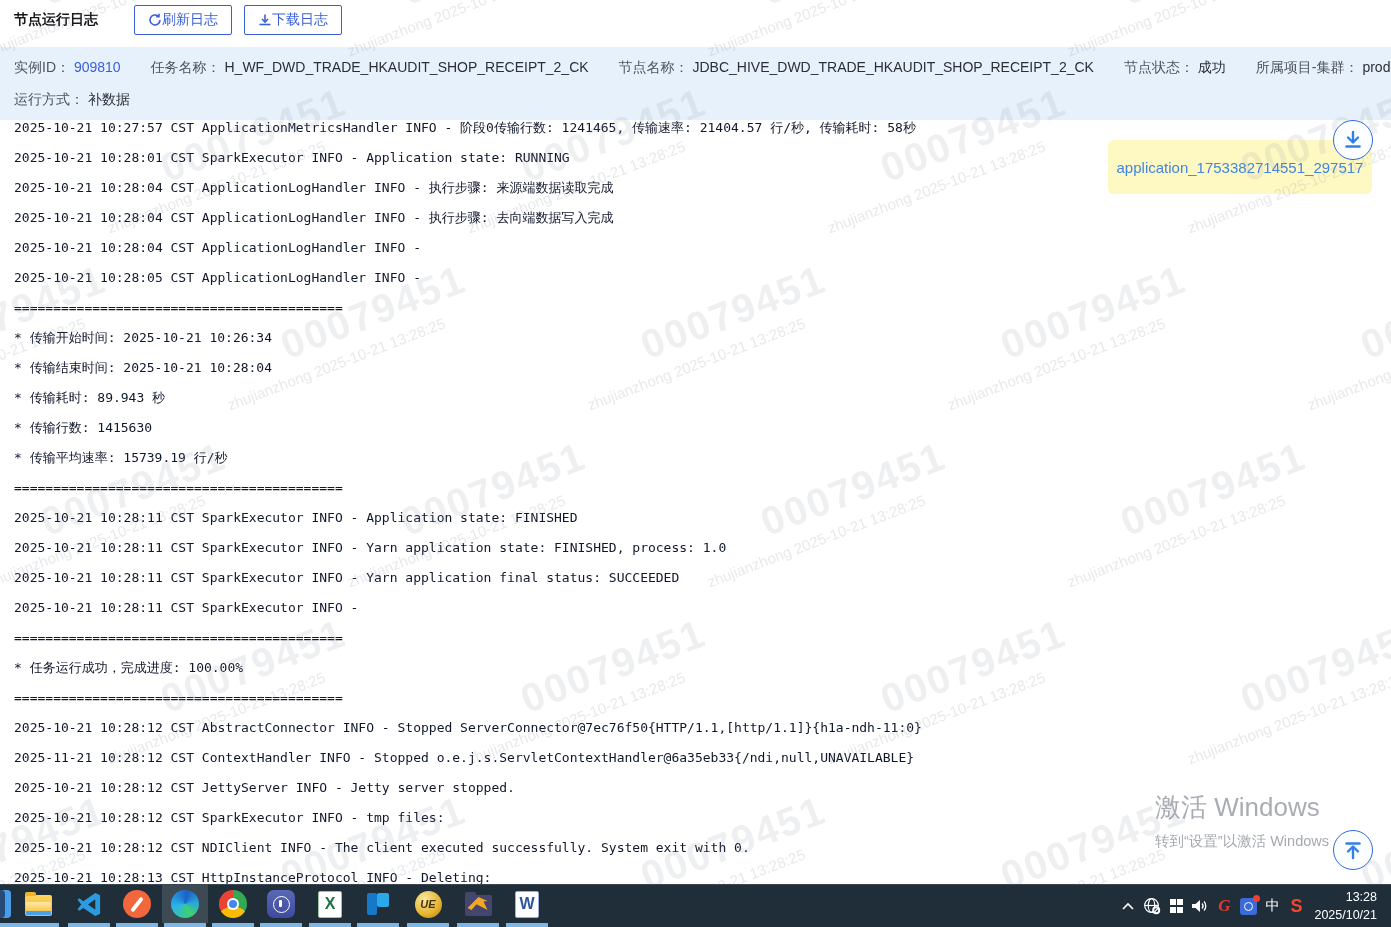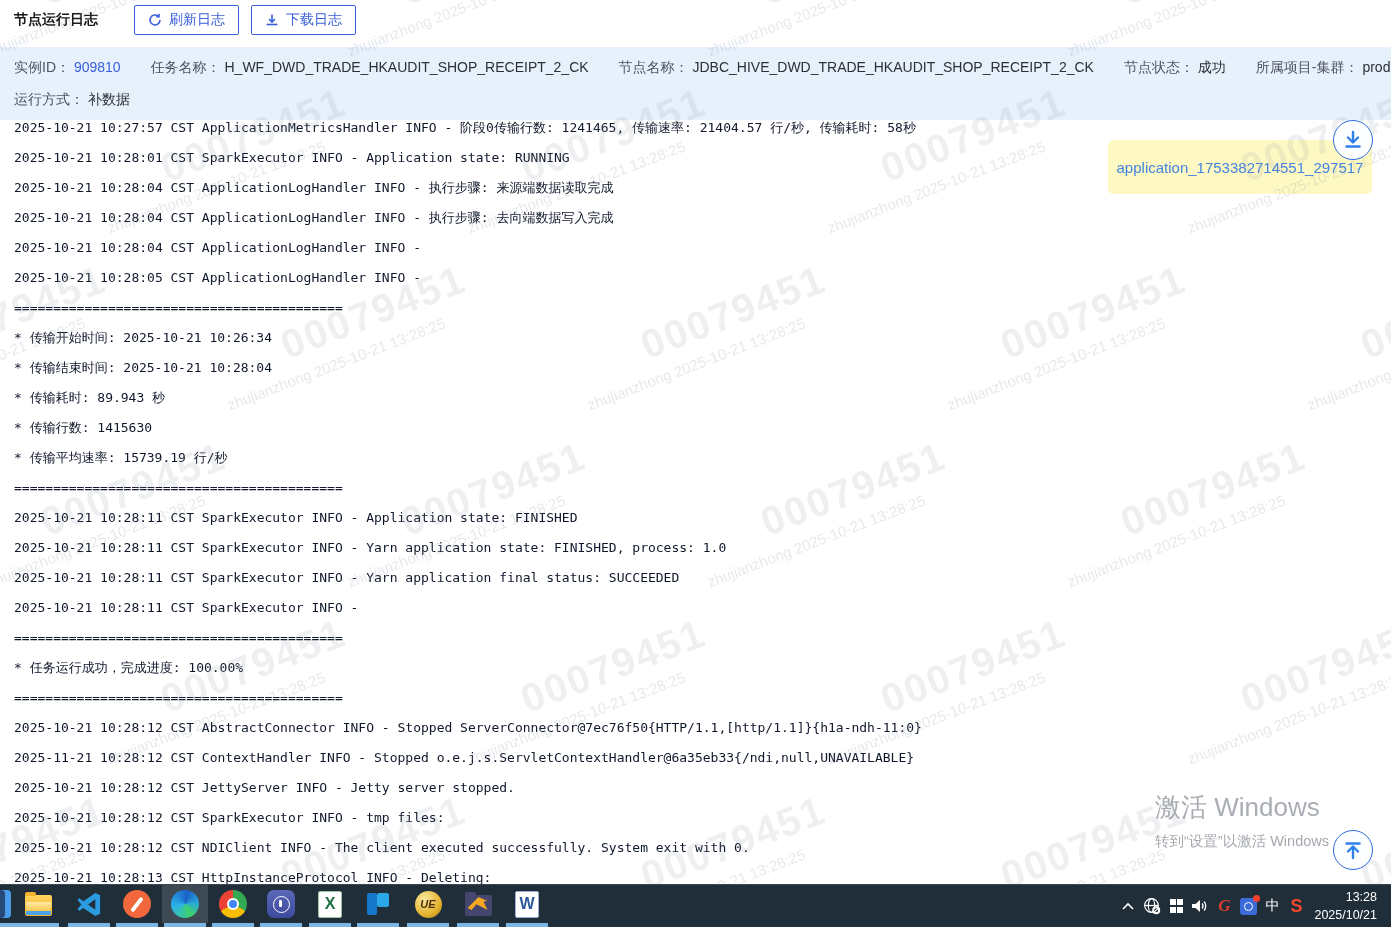--- a/index.html
+++ b/index.html
@@ -3,21 +3,21 @@
 <meta charset="utf-8">
 <style>
   * { margin:0; padding:0; box-sizing:border-box; }
   html,body { width:1391px; height:927px; overflow:hidden; }
   body { position:relative; background:#fff; font-family:"Liberation Sans",sans-serif; }
 
   
   .page-header { position:absolute; left:0; top:0; width:100%; height:40px; background:#fff;
                  display:flex; align-items:center; padding-left:14px; z-index:2; }
   .page-title { font-size:14px; font-weight:bold; color:#17181a; margin-right:36px; }
-  .hbtn { display:inline-flex; align-items:center; gap:7px; height:30px; padding:0 13px;
+  .hbtn { display:inline-flex; align-items:center; height:30px; padding:0 13px;
           background:#fff; border:1px solid #3a5fd9; border-radius:2px; color:#3a5fd9;
           font-size:14px; cursor:pointer; margin-right:12px; }
   .hbtn svg { display:block; }
 
   
   .info-bar { position:absolute; left:0; top:47px; width:100%; height:73px; background:#e7f1fc;
               z-index:2; padding:12px 14px; display:flex; flex-direction:column; justify-content:center; gap:14px; }
   .info-row { display:flex; align-items:center; font-size:14px; color:#40454d; }
   .info-field { margin-right:30px; white-space:nowrap; }
   .info-label { color:#4e5461; }

